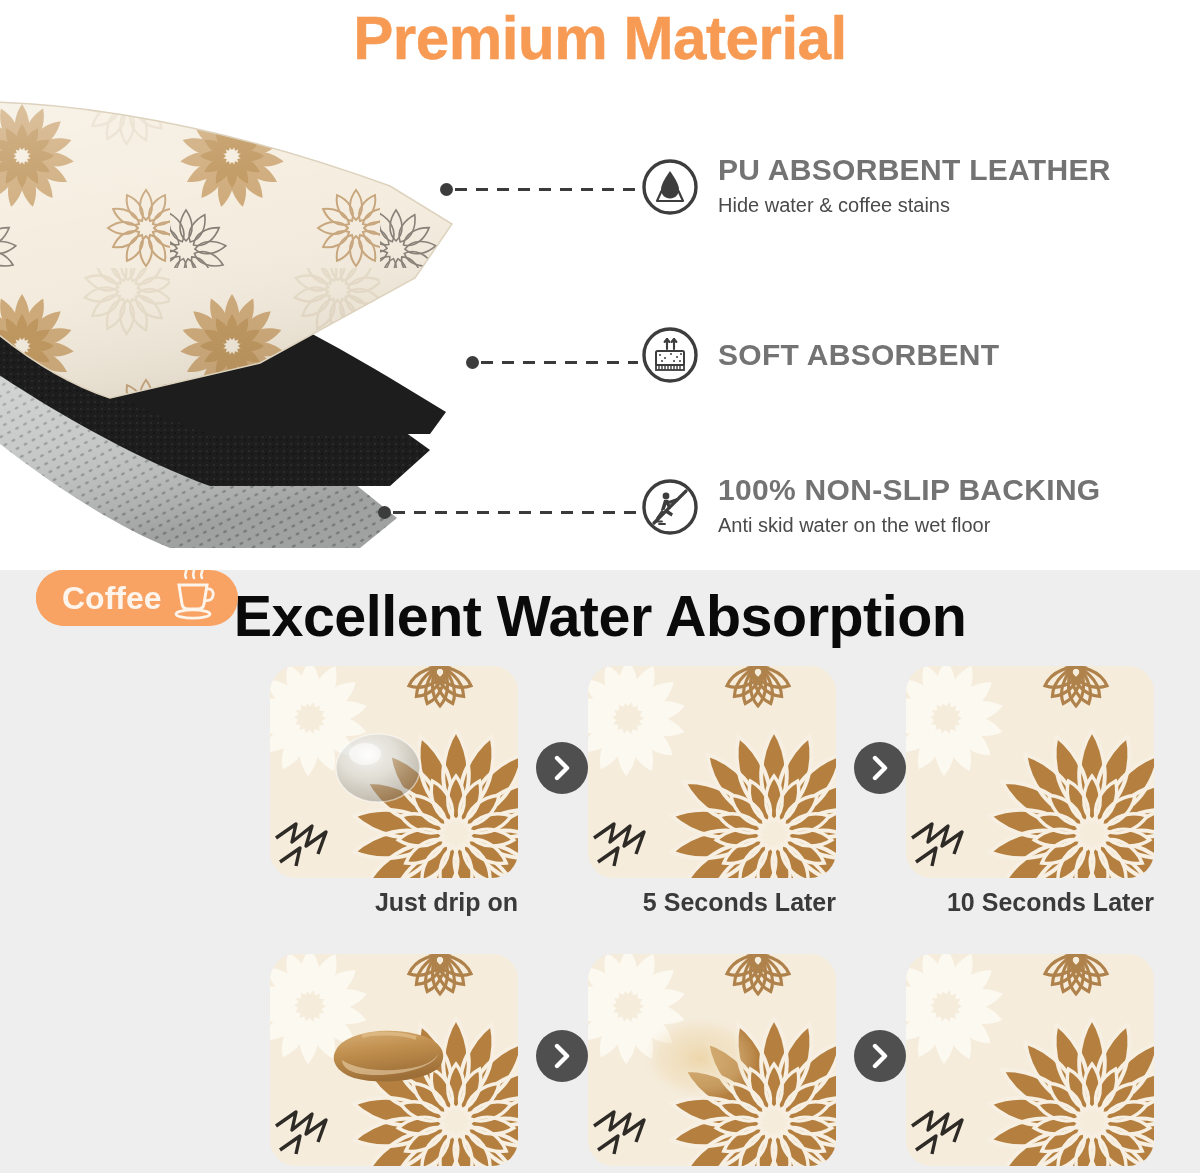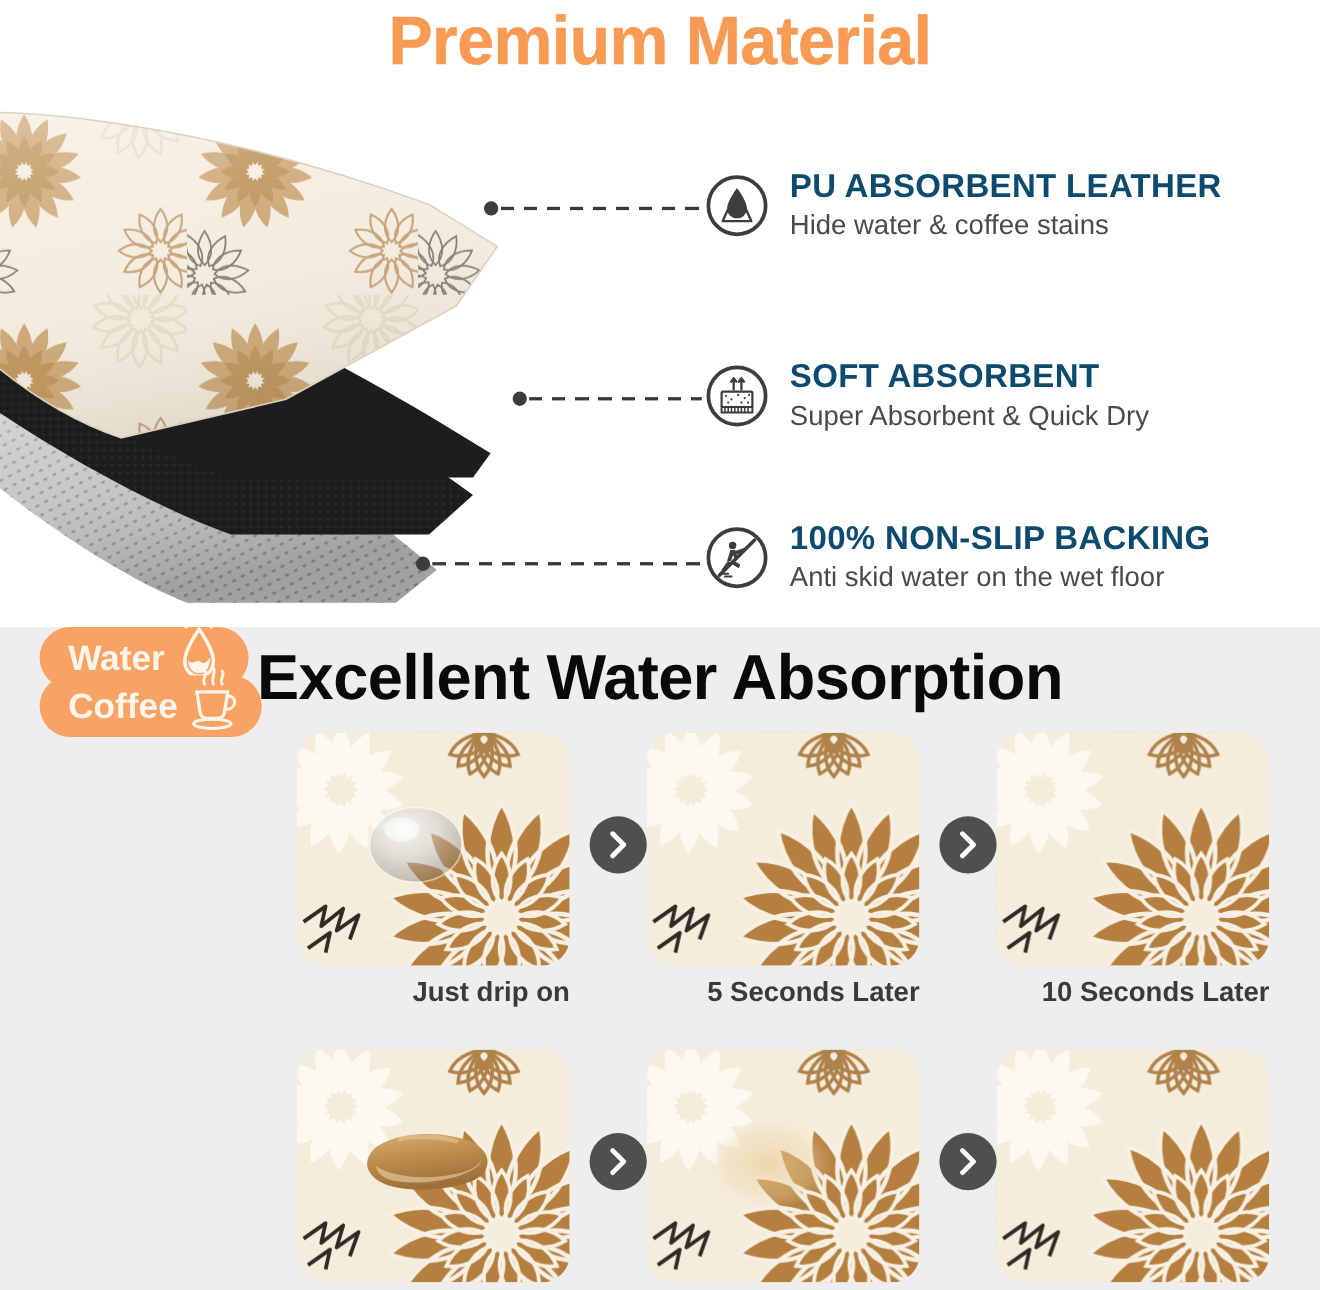--- a/index.html
+++ b/index.html
@@ -69,26 +69,26 @@
     flex: 0 0 auto;
     width: 60px; height: 60px;
   }
   .feature-icon svg { display: block; width: 60px; height: 60px; }
 
   .feature-text { display: flex; flex-direction: column; }
   .feature-title {
     font-size: 30px; line-height: 36px;
     font-weight: 700;
     font-family: "Liberation Sans Narrow", "Liberation Sans", sans-serif;
-    color: #0c4a6e;
+    color: #737373;
     letter-spacing: 0.3px;
     white-space: nowrap;
   }
   .feature-sub {
-    font-size: 25px; line-height: 34px;
+    font-size: 20px; line-height: 34px;
     font-weight: 400;
     color: #4a4a4a;
     white-space: nowrap;
   }
 
   
   .section-absorb {
     position: absolute; left: 0; top: 570px;
     width: 1200px; height: 603px;
     background: #eeeeee;
@@ -118,21 +118,21 @@
   .badge-label {
     font-size: 32px; line-height: 36px;
     font-weight: 700;
     font-family: "Liberation Sans Narrow", "Liberation Sans", sans-serif;
     color: #fdf4ec;
     white-space: nowrap;
   }
   .badge-icon { width: 46px; height: 56px; position: relative; }
   .badge-icon svg { position: absolute; left: 0; top: -14px; width: 46px; height: 70px; }
   .badge.water  { left: 36px; top: 757px - 570px; }
-  .badge.coffee { left: 36px; top: 1029px - 570px; margin-top: 44px; }
+  .badge.coffee { left: 36px; top: 1029px - 570px; }
 
   
   .row { position: absolute; left: 0; width: 1200px; }
   .row.water  { top: 96px; }
   .row.coffee { top: 384px; }
 
   .panel {
     position: absolute; top: 0;
     width: 248px; height: 212px;
     border-radius: 26px;
@@ -394,21 +394,20 @@
               <line x1="34" y1="40" x2="34" y2="45"></line>
             <line x1="37" y1="40" x2="37" y2="45"></line>
               <line x1="40" y1="40" x2="40" y2="45"></line>
           </g>
           <path d="M27,24 L27,14 M27,14 L24.6,17 M27,14 L29.4,17" fill="none" stroke="#3d3d3d" stroke-width="2.1" stroke-linecap="round" stroke-linejoin="round"></path>
           <path d="M34,24 L34,14 M34,14 L31.6,17 M34,14 L36.4,17" fill="none" stroke="#3d3d3d" stroke-width="2.1" stroke-linecap="round" stroke-linejoin="round"></path>
         </svg>
       </span>
       <span class="feature-text">
         <span class="feature-title">SOFT ABSORBENT</span>
-        <span class="feature-sub">Super Absorbent &amp; Quick Dry</span>
       </span>
     </div>
 
     <div class="feature f3">
       <span class="feature-icon">
         <svg viewBox="0 0 60 60" xmlns="http://www.w3.org/2000/svg">
           <circle cx="30" cy="30" r="26" fill="none" stroke="#3d3d3d" stroke-width="3.4"></circle>
           <g fill="#3d3d3d">
             <circle cx="26" cy="19" r="3.4"></circle>
             <path d="M24,23 L28.5,23 L31,31 L28.5,32.5 L26.5,27.5 L24.5,33 L21,33 Z"></path>

